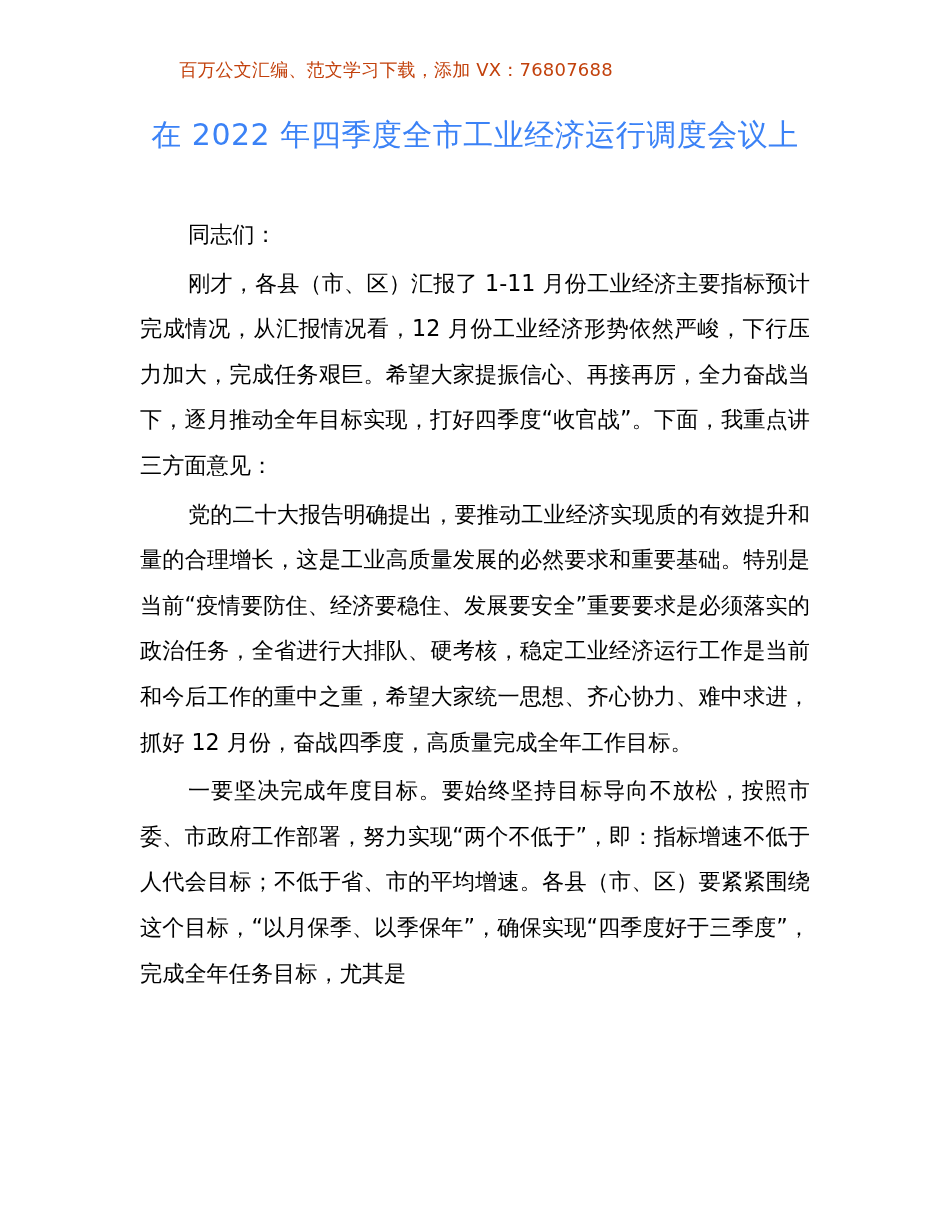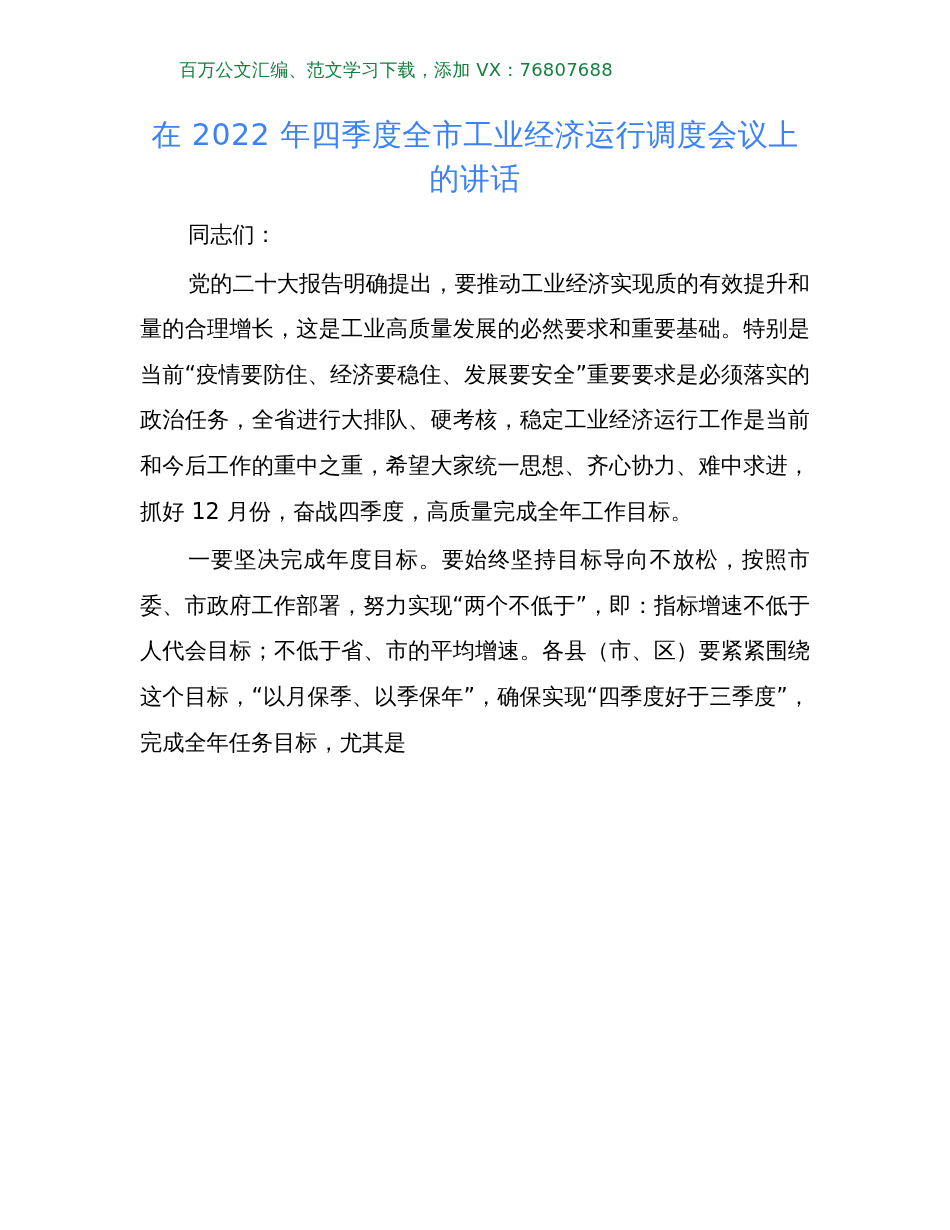--- a/index.html
+++ b/index.html
@@ -21,21 +21,21 @@
       width: 950px;
       height: 1230px;
       background: #ffffff;
     }
     .watermark {
       position: absolute;
       top: 57px;
       left: 0;
       width: 792px;
       text-align: center;
-      color: #15803d;
+      color: #c2410c;
       font-size: 18px;
       line-height: 26px;
       letter-spacing: 0.2px;
     }
     .title {
       position: absolute;
       top: 113px;
       left: 140px;
       width: 670px;
       text-align: center;
@@ -68,26 +68,26 @@
   </style>
 </head>
 <body>
 
 <div class="page">
 
   <div class="watermark">百万公文汇编、范文学习下载，添加 VX：76807688</div>
 
   <div class="title">
     <div>在 2022 年四季度全市工业经济运行调度会议上</div>
-    <div>的讲话</div>
   </div>
 
   <div class="body-text">
     <p class="para salutation gap-after">同志们：</p>
 
+    <p class="para gap-after">刚才，各县（市、区）汇报了 1-11 月份工业经济主要指标预计完成情况，从汇报情况看，12 月份工业经济形势依然严峻，下行压力加大，完成任务艰巨。希望大家提振信心、再接再厉，全力奋战当下，逐月推动全年目标实现，打好四季度“收官战”。下面，我重点讲三方面意见：</p>
 
 
     <p class="para gap-after">党的二十大报告明确提出，要推动工业经济实现质的有效提升和量的合理增长，这是工业高质量发展的必然要求和重要基础。特别是当前“疫情要防住、经济要稳住、发展要安全”重要要求是必须落实的政治任务，全省进行大排队、硬考核，稳定工业经济运行工作是当前和今后工作的重中之重，希望大家统一思想、齐心协力、难中求进，抓好 12 月份，奋战四季度，高质量完成全年工作目标。</p>
 
     <p class="para">一要坚决完成年度目标。要始终坚持目标导向不放松，按照市委、市政府工作部署，努力实现“两个不低于”，即：指标增速不低于人代会目标；不低于省、市的平均增速。各县（市、区）要紧紧围绕这个目标，“以月保季、以季保年”，确保实现“四季度好于三季度”，完成全年任务目标，尤其是</p>
   </div>
 
 </div>
 
 </body></html>

